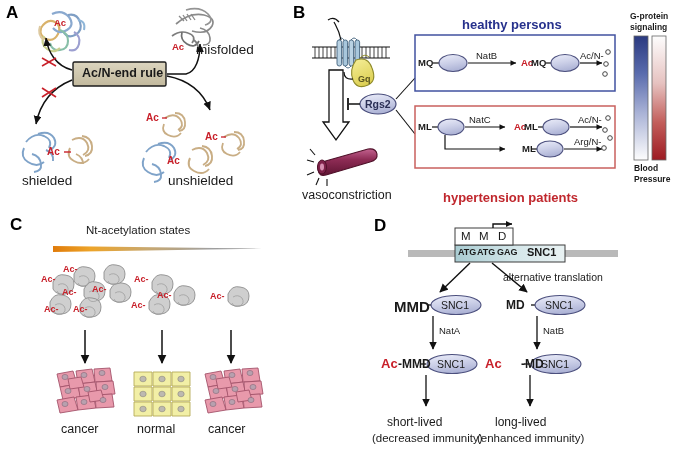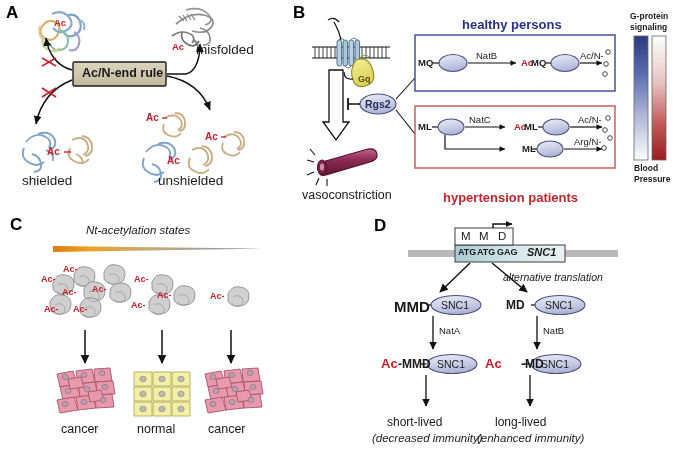--- a/index.html
+++ b/index.html
@@ -10,21 +10,21 @@
   }
   .fig{position:absolute;inset:0;}
   .panel-label{
     position:absolute;font-weight:bold;font-size:17px;color:#000;
     font-family:"Liberation Sans",sans-serif;letter-spacing:0;
   }
   .txt{position:absolute;font-size:13px;color:#1a1a1a;white-space:nowrap;}
   .txt.sm{font-size:9.5px;}
   .txt.xs{font-size:8px;}
   .txt.b{font-weight:bold;}
-  .txt.i{font-style:italic;}
+  .txt.i{}
   .ac{color:#c8202a;font-weight:bold;}
   svg{position:absolute;left:0;top:0;overflow:visible;}
 </style>
 </head>
 <body>
 
 <div class="fig">
 
   <svg width="675" height="452" viewBox="0 0 675 452">
     <defs>
@@ -438,21 +438,21 @@
     </g>
   </svg>
 
   <div class="panel-label" style="left:6px;top:3px;">A</div>
   <div class="panel-label" style="left:293px;top:3px;">B</div>
   <div class="panel-label" style="left:10px;top:215px;">C</div>
   <div class="panel-label" style="left:374px;top:216px;">D</div>
 
   <div class="txt" style="left:196px;top:42px;font-size:13.5px;">misfolded</div>
   <div class="txt" style="left:22px;top:173px;font-size:13.5px;">shielded</div>
-  <div class="txt" style="left:158px;top:173px;font-size:13.5px;">unshielded</div>
+  <div class="txt" style="left:168px;top:173px;font-size:13.5px;">unshielded</div>
   <div class="txt b" style="left:82px;top:66px;font-size:12.5px;">Ac/N-end rule</div>
 
   <div class="txt b" style="left:358px;top:74px;font-size:9px;color:#5a5520;">Gq</div>
   <div class="txt b" style="left:365px;top:98px;font-size:10.5px;color:#2a2f55;">Rgs2</div>
   <div class="txt" style="left:302px;top:188px;font-size:12.5px;">vasoconstriction</div>
 
   <div class="txt b" style="left:462px;top:17px;font-size:13px;color:#26318c;">healthy persons</div>
   <div class="txt b" style="left:443px;top:190px;font-size:13px;color:#c0272d;text-align:right;">hypertension patients</div>
 
   <div class="txt b" style="left:418px;top:57px;font-size:9.5px;">MQ</div>

